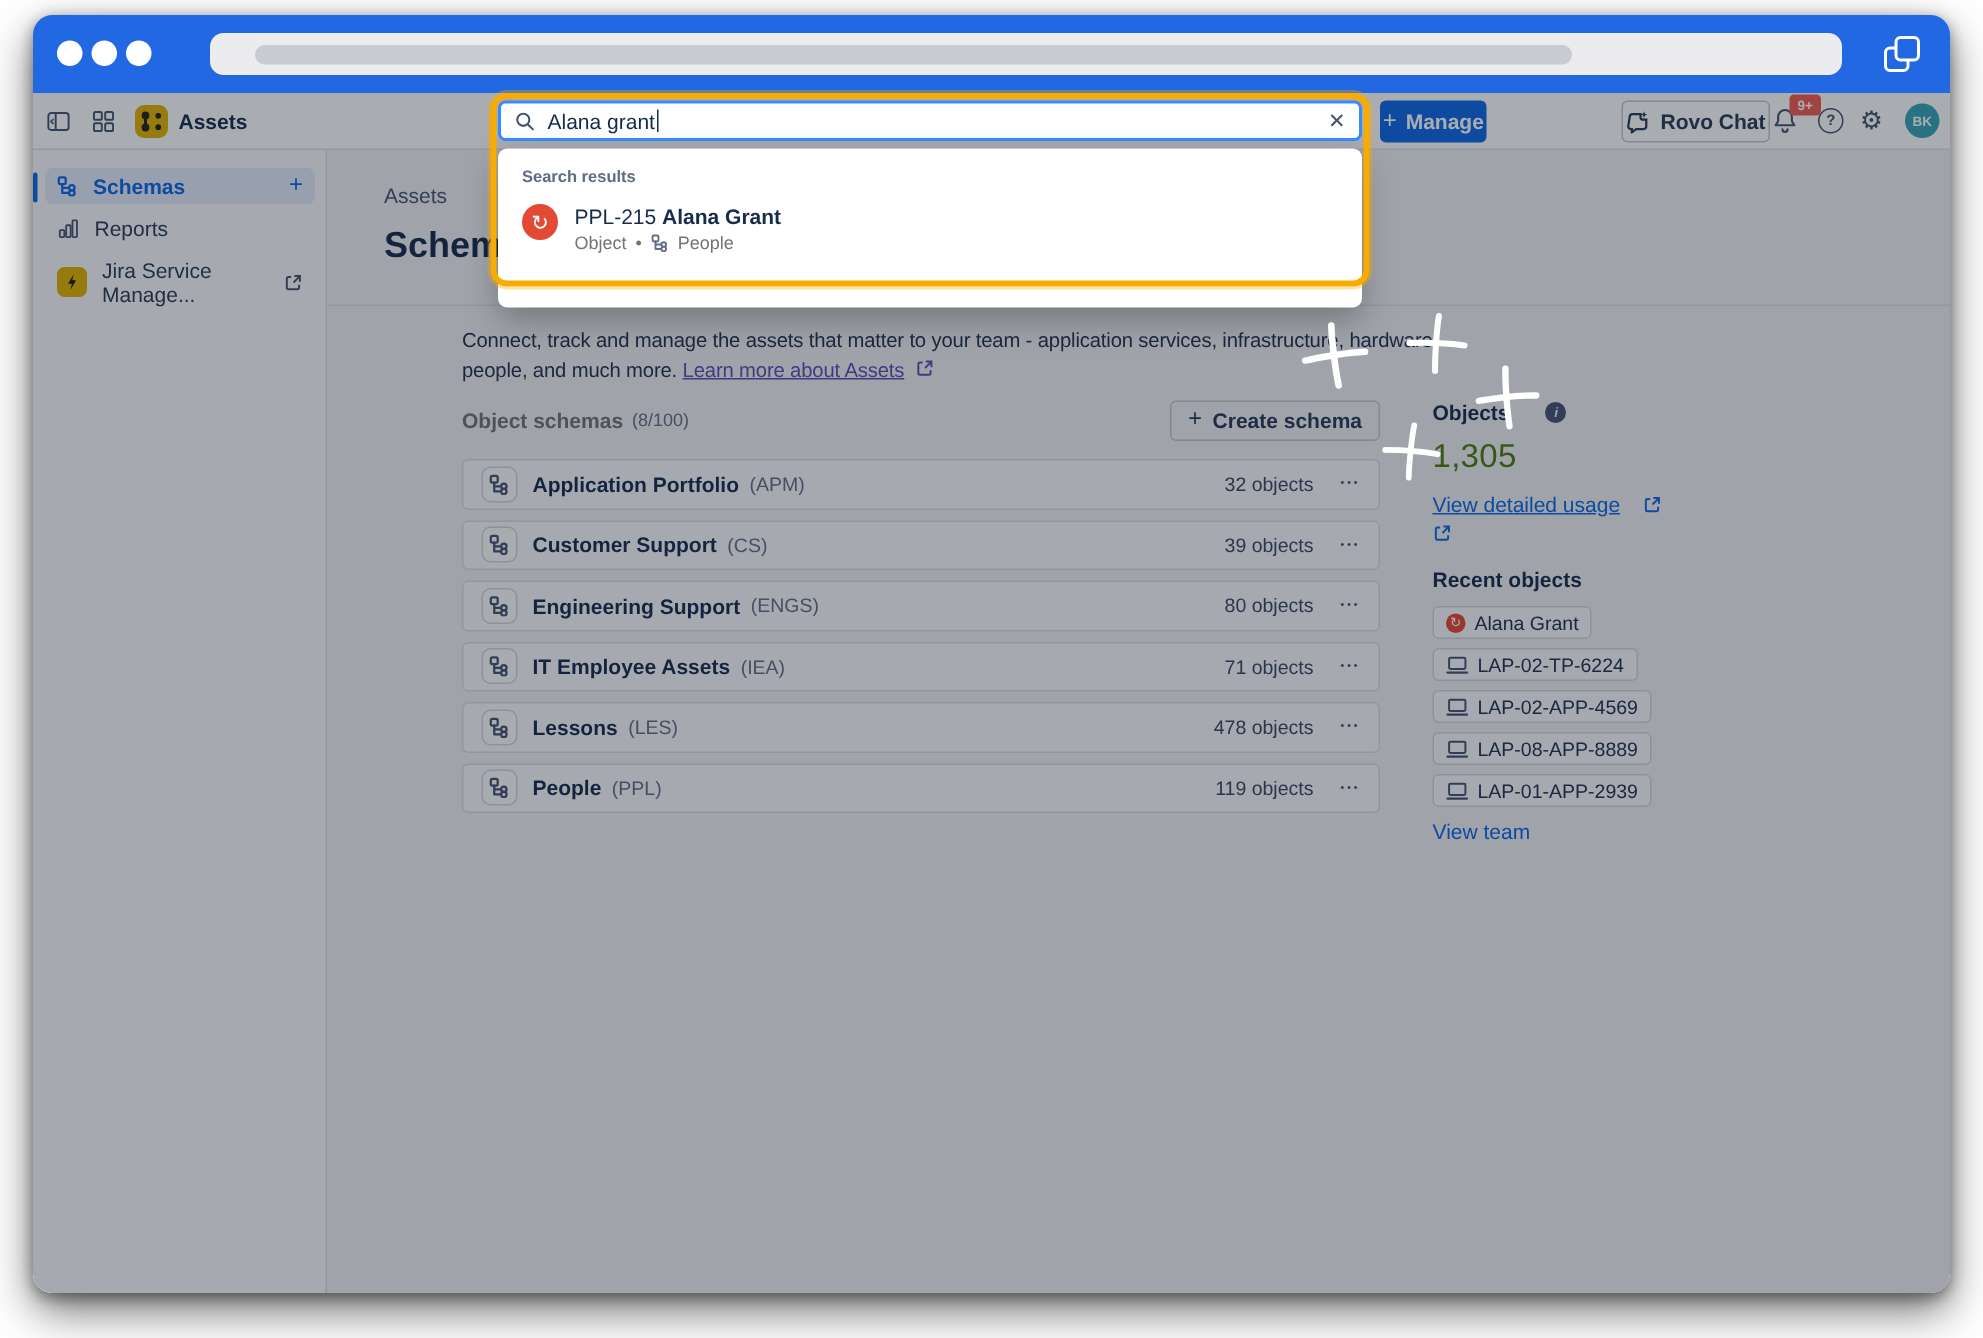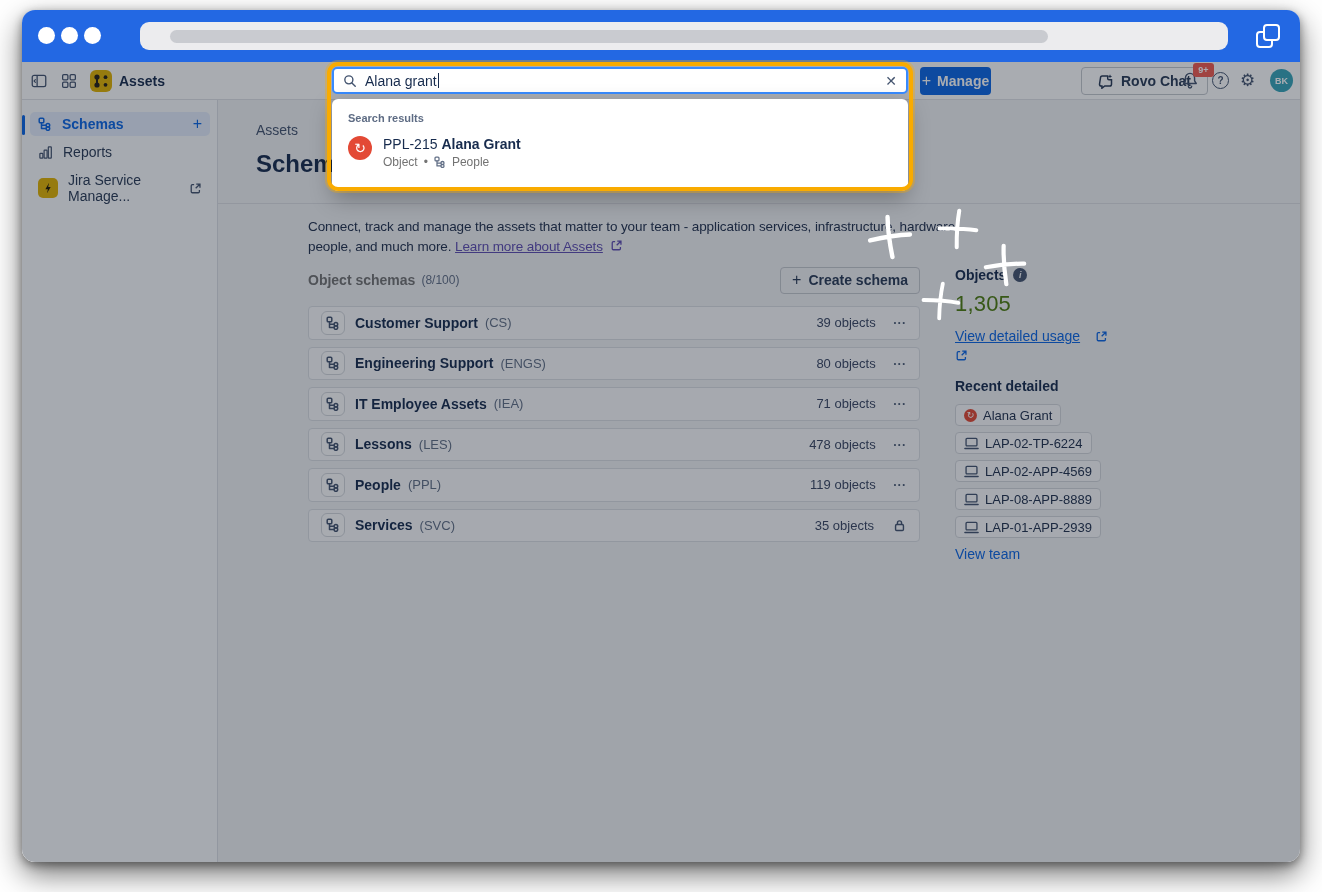--- a/index.html
+++ b/index.html
@@ -30,21 +30,21 @@
   
   .appheader { position:absolute; left:0; top:0; width:100%; height:38px; background:#FFFFFF;
     border-bottom:1px solid #E0E2E6; }
   .hicon { position:absolute; top:10px; width:18px; height:18px; color:#44546F; }
   .logo { position:absolute; left:68px; top:8px; width:22px; height:22px; border-radius:6px; background:#E2B203; }
   .app-title { position:absolute; left:97px; top:11px; font-size:14px; font-weight:bold; color:#172B4D; }
   .create-btn { position:absolute; left:898px; top:5px; width:71px; height:28px; background:#0C66E4;
     border-radius:4px; color:#fff; display:flex; align-items:center; justify-content:center; gap:6px;
     font-size:14px; font-weight:bold; cursor:pointer; }
   .create-btn .plus { font-size:16px; font-weight:normal; }
-  .rovo-btn { position:absolute; left:1059px; top:5px; height:28px; padding:0 16px; display:flex;
+  .rovo-btn { position:absolute; left:1059px; top:5px; height:28px; padding:0 2px; display:flex;
     align-items:center; gap:7px; border:1px solid #C4C8CE; border-radius:4px; font-size:14px;
     font-weight:bold; color:#2A3B56; cursor:pointer; background:transparent; }
   .bell-wrap { position:absolute; left:1158px; top:8px; width:22px; height:22px; }
   .badge { position:absolute; left:1171px; top:1px; min-width:21px; height:14px; background:#F15B50;
     color:#fff; font-size:9px; font-weight:bold; border-radius:3px; display:flex; align-items:center;
     justify-content:center; padding:0 3px; z-index:2; }
   .help-ic { position:absolute; left:1190px; top:10px; width:17px; height:17px; border:1.6px solid #44546F;
     border-radius:50%; color:#44546F; font-size:10px; font-weight:bold; display:flex; align-items:center;
     justify-content:center; }
   .gear-ic { position:absolute; left:1218px; top:8px; font-size:17px; color:#44546F; line-height:22px; }
@@ -92,21 +92,21 @@
     align-items:center; justify-content:center; margin-right:10px; flex-shrink:0; background:#FDFDFE; }
   .schema-name { font-size:14px; font-weight:bold; color:#172B4D; }
   .schema-abbr { font-size:13px; color:#626F86; margin-left:7px; }
   .schema-row .grow { flex:1; }
   .schema-count { font-size:13px; color:#3A4663; margin-right:18px; }
   .dots { font-size:7px; letter-spacing:2px; color:#44546F; font-weight:bold; }
   .lock-ic { display:flex; }
 
   
   .aside { position:absolute; left:933px; top:205px; width:180px; }
-  .aside-h { display:flex; align-items:center; gap:7px; font-size:14px; font-weight:bold; color:#172B4D; }
+  .aside-h { display:flex; align-items:center; gap:24px; font-size:14px; font-weight:bold; color:#172B4D; }
   .info-dot { width:14px; height:14px; border-radius:50%; background:#44546F; color:#F1F2F4;
     font-size:9px; font-weight:bold; font-style:italic; display:flex; align-items:center; justify-content:center; }
   .obj-count { margin-top:8px; font-size:22px; color:#4d7c0f; letter-spacing:.2px; }
   .usage-link { margin-top:11px; font-size:14px; color:#0C66E4; text-decoration:underline;
     display:flex; align-items:center; gap:15px; cursor:pointer; width:fit-content; }
   .usage-ext2 { margin-top:5px; cursor:pointer; width:fit-content; }
   .recent-label { margin-top:16px; font-size:14px; font-weight:bold; color:#172B4D; }
   .chips { margin-top:10px; display:flex; flex-direction:column; gap:6px; align-items:flex-start; }
   .chip { height:22px; background:#FAFBFC; border:1px solid #D4D7DC; border-radius:4px; display:flex;
     align-items:center; gap:6px; padding:0 8px; font-size:13px; color:#22314E; cursor:pointer; }
@@ -119,21 +119,21 @@
   .search-wrap { position:absolute; left:305px; top:0; width:586px; height:129px; z-index:50; }
   .ring { position:absolute; inset:0; border:4px solid #F9AB00; border-radius:11px;
     box-shadow:0 0 0 2px rgba(249,171,0,.35); pointer-events:none; z-index:3; }
   .gsearch { position:absolute; left:5px; top:5px; width:576px; height:27px; background:#fff;
     border:2px solid #388BFF; border-radius:5px; display:flex; align-items:center; padding:0 9px; cursor:text; }
   .gsearch .q { margin-left:8px; font-size:14px; color:#172B4D; }
   .caret { display:inline-block; width:1.5px; height:15px; background:#172B4D; margin-left:1px;
     vertical-align:-3px; }
   .gsearch .grow { flex:1; }
   .clear-x { font-size:14px; color:#44546F; cursor:pointer; }
-  .dropdown { position:absolute; left:5px; top:37px; width:576px; height:92px; background:#fff;
+  .dropdown { position:absolute; left:5px; top:37px; width:576px; height:106px; background:#fff;
     border-radius:6px; box-shadow:0 8px 22px rgba(0,0,0,.28); padding:13px 16px 0; }
   .dd-label { font-size:11px; font-weight:bold; color:#5E6C84; }
   .result-row { margin-top:12px; display:flex; gap:11px; cursor:pointer; }
   .obj-avatar { width:24px; height:24px; border-radius:50%; background:#E34935; color:#fff;
     display:flex; align-items:center; justify-content:center; font-size:14px; flex-shrink:0; }
   .res-title { font-size:14px; color:#172B4D; }
   .res-title b { font-weight:bold; }
   .res-meta { margin-top:3px; font-size:12px; color:#737373; display:flex; align-items:center; gap:6px; }
 
   
@@ -281,20 +281,33 @@
         <span class="lh-title">Object schemas</span>
         <span class="lh-count">(8/100)</span>
         <span class="grow"></span>
         <div class="create-schema-btn">
           <span class="plus">+</span>
           <span>Create schema</span>
         </div>
       </div>
 
       <div class="schema-list" id="schema-list">
+  <div class="schema-row">
+    <span class="tree-box">
+      <svg width="14" height="14" viewBox="0 0 14 14" style="color:#44546F">
+                <use href="#tree-ic"></use>
+              </svg>
+    </span>
+    <span class="schema-name">Application Portfolio</span>
+    <span class="schema-abbr">(APM)</span>
+    <span class="grow"></span>
+    <span class="schema-count">32 objects</span>
+    <span class="dots">•••</span>
+
+  </div>
 
   <div class="schema-row">
     <span class="tree-box">
       <svg width="14" height="14" viewBox="0 0 14 14" style="color:#44546F">
                 <use href="#tree-ic"></use>
               </svg>
     </span>
     <span class="schema-name">Customer Support</span>
     <span class="schema-abbr">(CS)</span>
     <span class="grow"></span>
@@ -354,58 +367,40 @@
     </span>
     <span class="schema-name">People</span>
     <span class="schema-abbr">(PPL)</span>
     <span class="grow"></span>
     <span class="schema-count">119 objects</span>
     <span class="dots">•••</span>
 
   </div>
 
 
-  <div class="schema-row">
-    <span class="tree-box">
-      <svg width="14" height="14" viewBox="0 0 14 14" style="color:#44546F">
-                <use href="#tree-ic"></use>
-              </svg>
-    </span>
-    <span class="schema-name">Services</span>
-    <span class="schema-abbr">(SVC)</span>
-    <span class="grow"></span>
-    <span class="schema-count">35 objects</span>
-
-    <span class="lock-ic">
-      <svg width="15" height="15" viewBox="0 0 16 16">
-        <rect x="3.8" y="7" width="8.4" height="6.4" rx="1.2" fill="none" stroke="#44546F" stroke-width="1.5"></rect>
-        <path d="M5.8 7V5.3a2.2 2.2 0 0 1 4.4 0V7" fill="none" stroke="#44546F" stroke-width="1.5"></path>
-      </svg>
-    </span>
-  </div>
 </div>
 
       <div class="aside">
         <div class="aside-h">
           <span>Objects</span>
           <span class="info-dot">i</span>
         </div>
         <div class="obj-count">1,305</div>
         <div class="usage-link">
           <span>View detailed usage</span>
           <svg width="13" height="13" viewBox="0 0 14 14" style="color:#0C66E4">
               <use href="#ext-ic"></use>
             </svg>
         </div>
         <div class="usage-ext2">
           <svg width="13" height="13" viewBox="0 0 14 14" style="color:#0C66E4">
               <use href="#ext-ic"></use>
             </svg>
         </div>
-        <div class="recent-label">Recent detailed</div>
+        <div class="recent-label">Recent objects</div>
         <div class="chips" id="recent-chips">
   <div class="chip">
     <span class="mini-red">↻</span>
 
     <span class="chip-label">Alana Grant</span>
   </div>
 
   <div class="chip">
 
     <svg class="chip-laptop" width="15" height="15" viewBox="0 0 16 16" style="color:#44546F">

